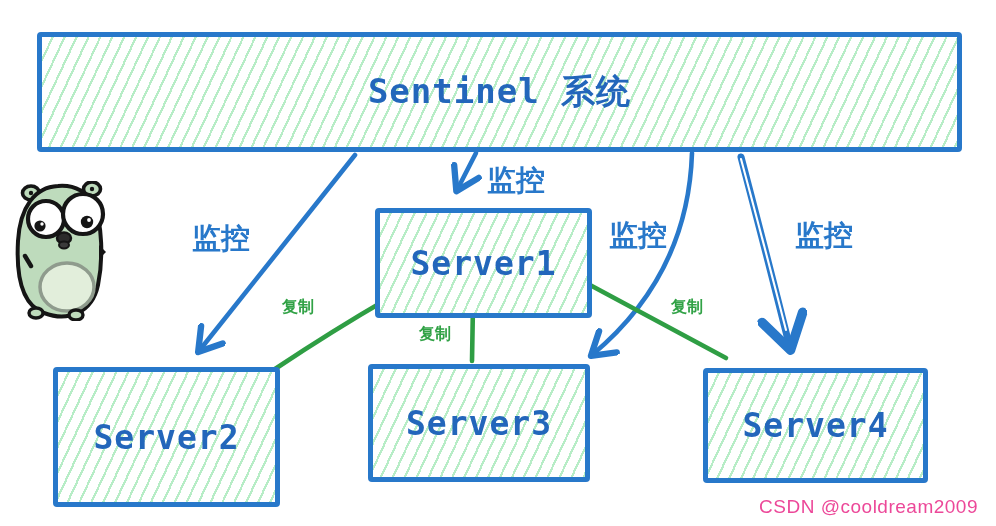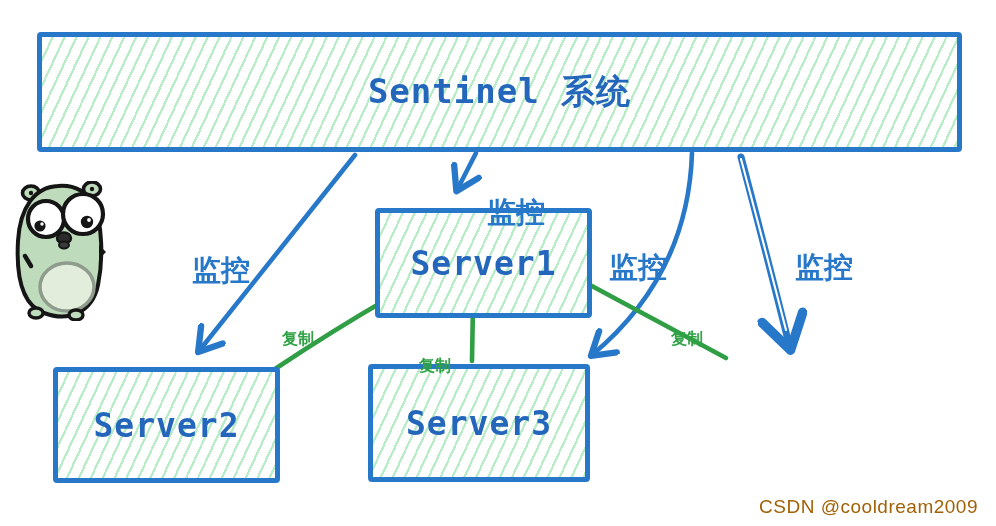--- a/index.html
+++ b/index.html
@@ -20,27 +20,26 @@
   }
   .node .node-label{
     font-family:"DejaVu Sans Mono","Liberation Sans",monospace,sans-serif;
     font-weight:bold;color:#2366bb;letter-spacing:1px;
   }
   .node.sentinel .node-label{font-size:34px;}
   .node.server .node-label{font-size:33px;}
   .edge-label{
     position:absolute;font-weight:bold;white-space:nowrap;
     font-family:"Liberation Sans",sans-serif;
-    margin-top:32px;
   }
   .edge-label.monitor{color:#2878ca;font-size:29px;}
   .edge-label.replicate{color:#31a246;font-size:16px;}
   .gopher{position:absolute;left:6px;top:181px;width:106px;height:140px;}
   .watermark{
-    position:absolute;right:18px;top:496px;font-size:19px;color:#a16207;
+    position:absolute;right:18px;top:496px;font-size:19px;color:#ec4899;
     font-family:"Liberation Sans",sans-serif;letter-spacing:0.5px;
   }
 </style>
 </head>
 <body>
 
 <div class="stage">
 
   <svg class="edges" viewBox="0 0 996 526">
     <defs>
@@ -61,28 +60,31 @@
   </svg>
 
   <div class="node sentinel" style="left:37px;top:32px;width:925px;height:120px;">
     <span class="node-label">Sentinel 系统</span>
   </div>
 
   <div class="node server" style="left:375px;top:208px;width:217px;height:110px;">
     <span class="node-label">Server1</span>
   </div>
 
-  <div class="node server" style="left:53px;top:367px;width:227px;height:116px;">
+  <div class="node server" style="left:53px;top:367px;width:227px;height:140px;">
     <span class="node-label">Server2</span>
   </div>
 
   <div class="node server" style="left:368px;top:364px;width:222px;height:118px;">
     <span class="node-label">Server3</span>
   </div>
 
+  <div class="node server" style="left:703px;top:368px;width:225px;height:115px;">
+    <span class="node-label">Server4</span>
+  </div>
 
   <div class="edge-label monitor" style="left:192px;top:219px;">监控</div>
   <div class="edge-label monitor" style="left:487px;top:161px;">监控</div>
   <div class="edge-label monitor" style="left:609px;top:216px;">监控</div>
   <div class="edge-label monitor" style="left:795px;top:216px;">监控</div>
   <div class="edge-label replicate" style="left:282px;top:297px;">复制</div>
   <div class="edge-label replicate" style="left:419px;top:324px;">复制</div>
   <div class="edge-label replicate" style="left:671px;top:297px;">复制</div>
 
   <svg class="gopher" viewBox="0 0 106 140">

